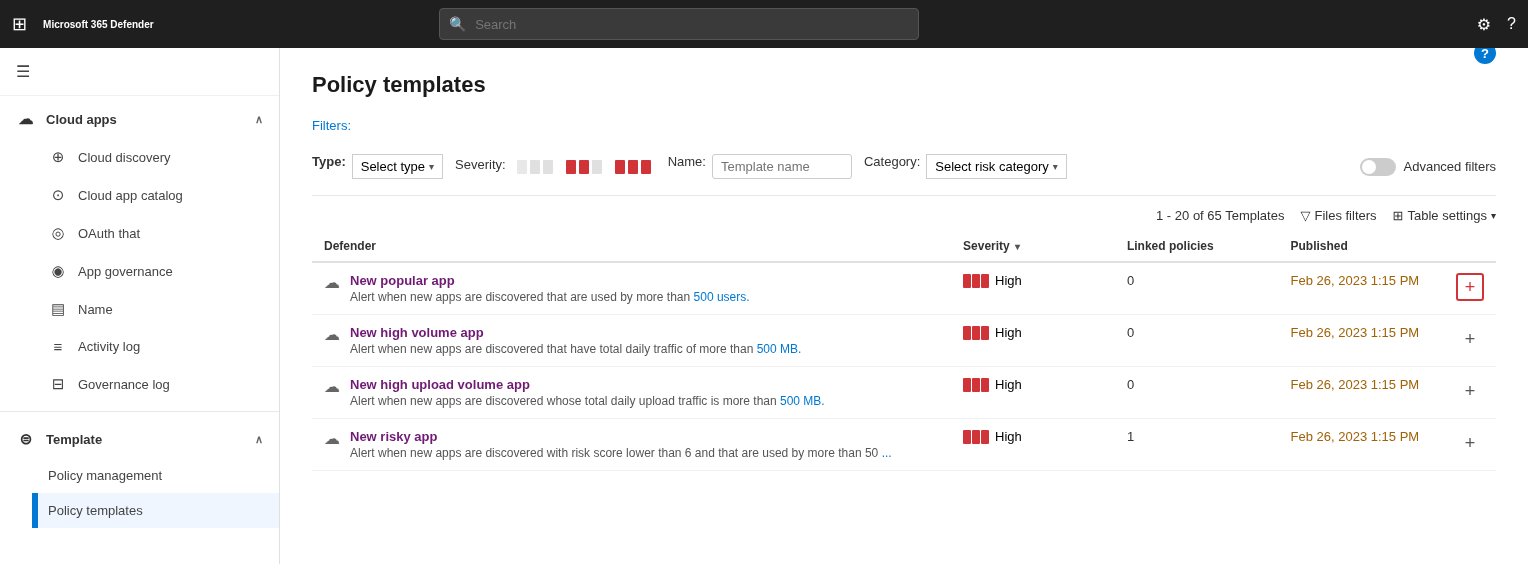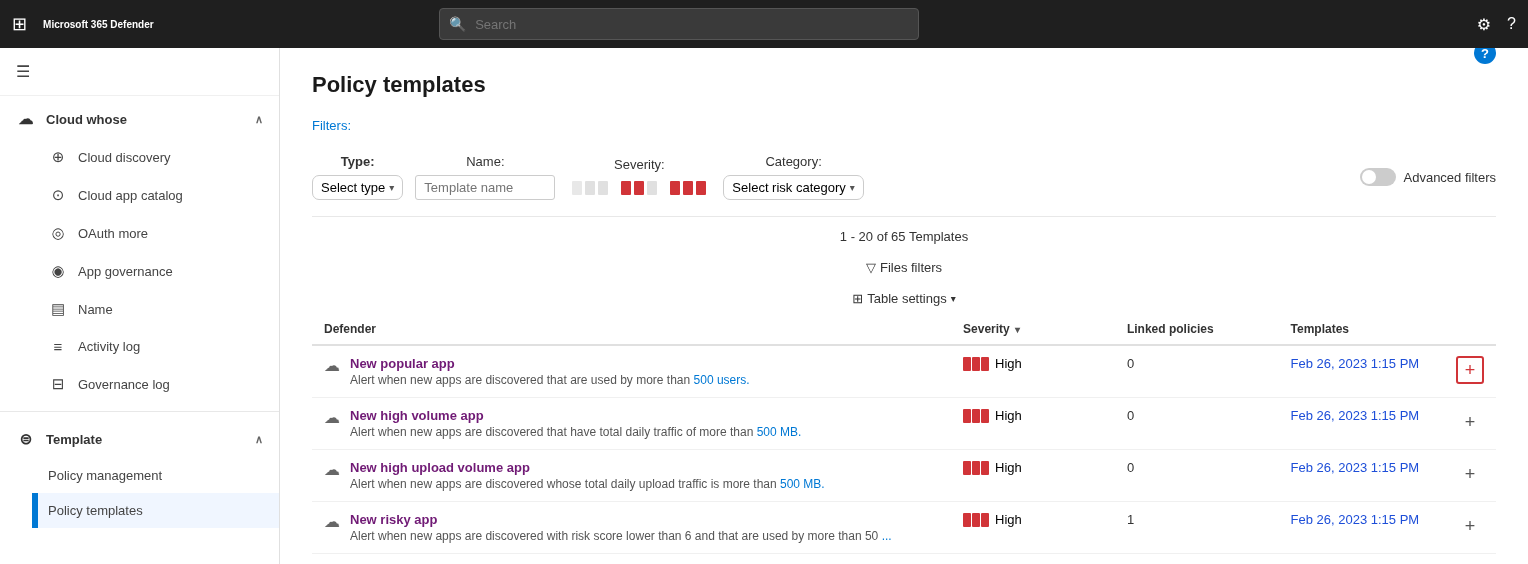--- a/index.html
+++ b/index.html
@@ -111,29 +111,29 @@
 
     
     .filters-label { color: #0078d4; font-size: 13px; margin-bottom: 21px; }
     .filters-row {
       display: flex;
       align-items: center;
       gap: 12px;
       flex-wrap: wrap;
       margin-bottom: 16px;
     }
-    .filter-group { display: flex; align-items: center; gap: 6px; flex-direction: column; }
+    .filter-group { display: flex; align-items: flex-start; gap: 6px; }
     .filter-label { font-size: 13px; color: #333; }
     .filter-label strong { font-weight: 600; }
     .filter-select {
       display: flex;
       align-items: center;
       gap: 4px;
       border: 1px solid #ccc;
-      border-radius: 7px;
+      border-radius: 0;
       padding: 4px 8px;
       font-size: 13px;
       background: #fff;
       cursor: pointer;
       min-width: 90px;
     }
     .severity-icons { display: flex; gap: 3px; align-items: center; }
     .sev-low { background: #e8e8e8; }
     .name-input {
       border: 1px solid #ccc;
@@ -174,21 +174,20 @@
     .table-meta-row {
       display: flex;
       align-items: center;
       justify-content: flex-end;
       gap: 16px;
       margin-bottom: 8px;
       font-size: 13px;
       color: #555;
       border-top: 1px solid #e8e8e8;
       padding-top: 12px;
-      flex-direction: column;
     }
     .table-meta-count { color: #333; }
     .table-meta-action { color: #333; display: flex; align-items: center; gap: 4px; cursor: pointer; }
 
     
     .policy-table { width: 100%; border-collapse: collapse; }
     .policy-table th {
       text-align: left;
       padding: 8px 12px;
       font-size: 12px;
@@ -203,21 +202,21 @@
     }
     .template-icon { color: #666; font-size: 16px; }
     .template-name { font-size: 13px; font-weight: 600; color: #701a75; }
     .template-desc { font-size: 12px; color: #555; margin-top: 2px; }
     .template-desc a { color: #0078d4; text-decoration: none; }
     .severity-cell { display: flex; align-items: center; gap: 6px; font-size: 13px; }
     .sev-indicator { display: flex; gap: 1px; }
     .sev-bar { width: 8px; height: 14px; border-radius: 1px; }
     .sev-bar-red { background: #d13438; }
     .linked-cell { font-size: 13px; color: #333; }
-    .published-cell { font-size: 13px; color: #1d4ed8; white-space: nowrap; }
+    .published-cell { font-size: 13px; color: #a16207; white-space: nowrap; }
     .add-btn {
       width: 28px; height: 28px;
       border: 2px solid #d13438;
       border-radius: 3px;
       background: #fff;
       color: #d13438;
       font-size: 18px;
       display: flex; align-items: center; justify-content: center;
       cursor: pointer;
       font-weight: 300;
@@ -272,35 +271,35 @@
 </div>
 
 <div class="layout">
 
   <div class="sidebar">
     <div class="sidebar-hamburger">☰</div>
 
     <div class="sidebar-section">
       <div class="sidebar-item active-parent">
         <span class="icon">☁</span>
-        <span>Cloud whose</span>
+        <span>Cloud apps</span>
         <span class="chevron">∧</span>
       </div>
       <div class="sidebar-sub">
         <div class="sidebar-item">
           <span class="icon">⊕</span>
           <span>Cloud discovery</span>
         </div>
         <div class="sidebar-item">
           <span class="icon">⊙</span>
           <span>Cloud app catalog</span>
         </div>
         <div class="sidebar-item">
           <span class="icon">◎</span>
-          <span>OAuth more</span>
+          <span>OAuth that</span>
         </div>
         <div class="sidebar-item">
           <span class="icon">◉</span>
           <span>App governance</span>
         </div>
         <div class="sidebar-item">
           <span class="icon">▤</span>
           <span>Name</span>
         </div>
         <div class="sidebar-item">
@@ -343,25 +342,20 @@
     <div class="filters-label">Filters:</div>
 
     <div class="filters-row">
 
       <div class="filter-group">
         <span class="filter-label"><strong>Type:</strong></span>
         <div class="filter-select">
           <span>Select type</span>
           <span style="font-size:10px;color:#555;">▾</span>
         </div>
-      </div>
-
-      <div class="filter-group">
-        <span class="filter-label">Name:</span>
-        <input class="name-input" type="text" placeholder="Template name" style="">
       </div>
 
       <div class="filter-group">
         <span class="filter-label">Severity:</span>
         <div class="severity-icons">
           <div class="severity-swatch-row">
             <div class="sev-rect sev-low"></div>
             <div class="sev-rect" style="background:#e0e0e0;"></div>
             <div class="sev-rect" style="background:#e0e0e0;"></div>
           </div>
@@ -369,20 +363,25 @@
             <div class="sev-rect" style="background:#d13438;"></div>
             <div class="sev-rect" style="background:#d13438;"></div>
             <div class="sev-rect" style="background:#e0e0e0;"></div>
           </div>
           <div class="severity-swatch-row">
             <div class="sev-rect" style="background:#d13438;"></div>
             <div class="sev-rect" style="background:#d13438;"></div>
             <div class="sev-rect" style="background:#d13438;"></div>
           </div>
         </div>
+      </div>
+
+      <div class="filter-group">
+        <span class="filter-label">Name:</span>
+        <input class="name-input" type="text" placeholder="Template name" style="">
       </div>
 
       <div class="filter-group">
         <span class="filter-label">Category:</span>
         <div class="filter-select">
           <span>Select risk category</span>
           <span style="font-size:10px;color:#555;">▾</span>
         </div>
       </div>
 
@@ -409,21 +408,21 @@
 
     <table class="policy-table">
       <thead>
         <tr>
           <th class="col-template">Defender</th>
           <th class="col-severity">
             <span>Severity</span>
             <span class="sort-arrow">▾</span>
           </th>
           <th class="col-linked">Linked policies</th>
-          <th class="col-published">Templates</th>
+          <th class="col-published">Published</th>
           <th class="col-action"></th>
         </tr>
       </thead>
       <tbody id="table-body">
       <tr>
     <td class="col-template">
       <div style="display:flex;align-items:flex-start;gap:10px;">
         <span class="template-icon">☁</span>
         <div>
           <div class="template-name">New popular app</div>

